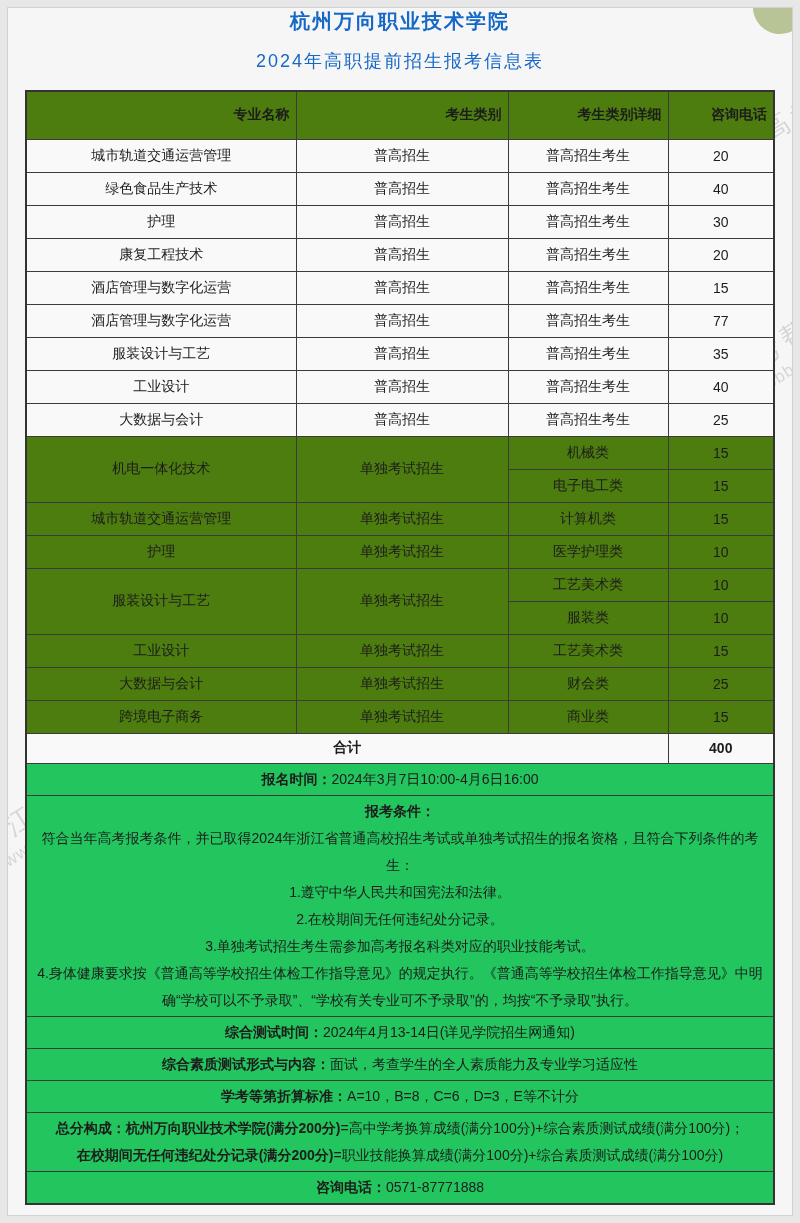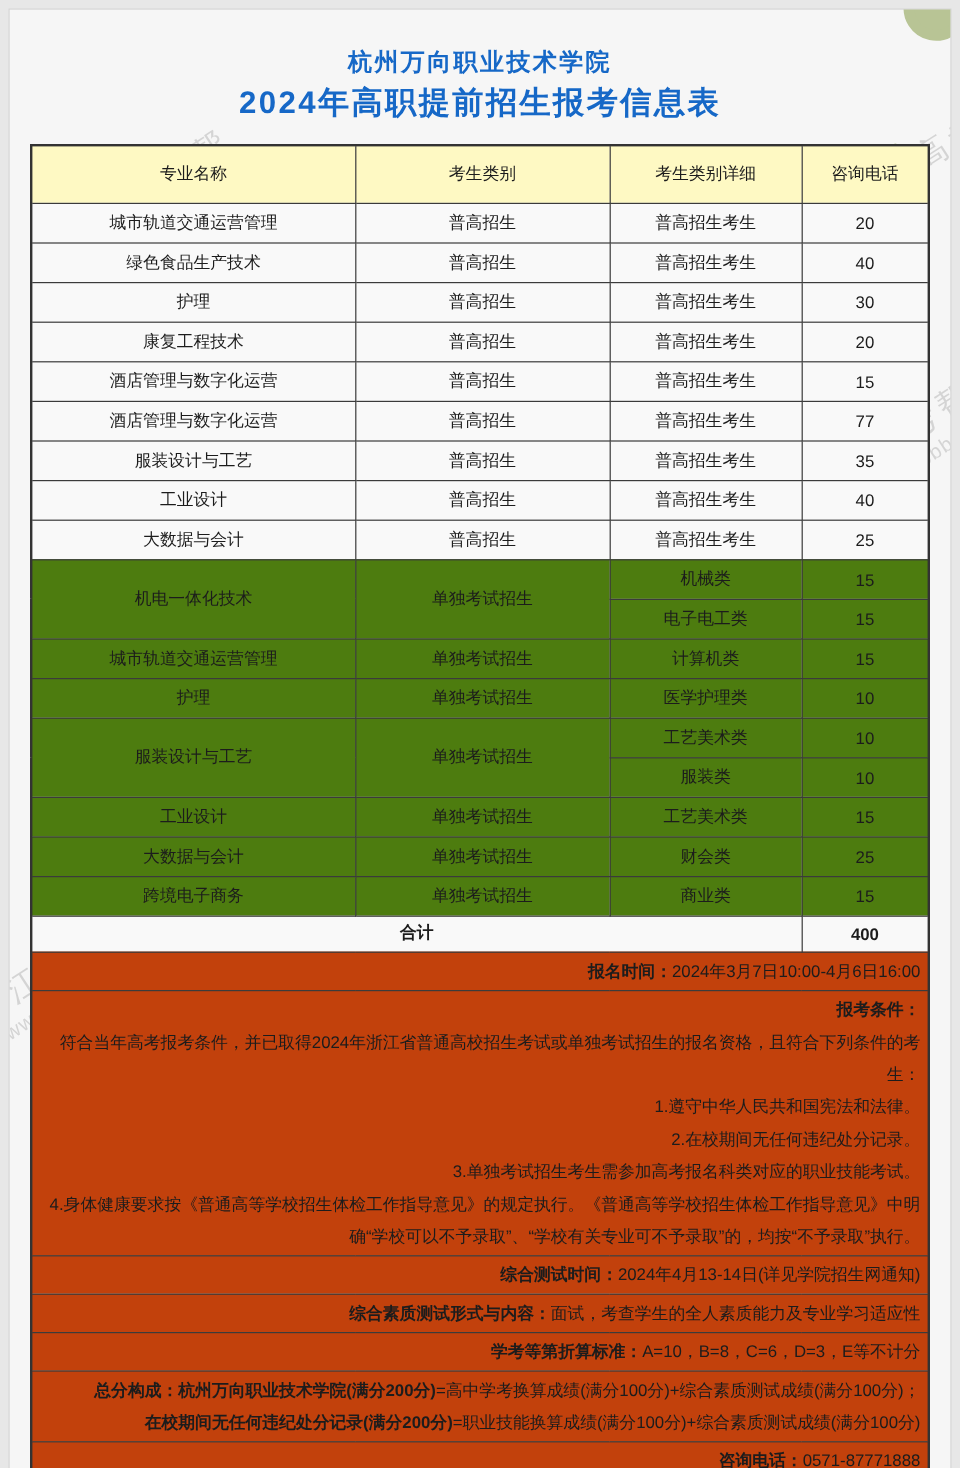--- a/index.html
+++ b/index.html
@@ -15,44 +15,44 @@
     width: 786px;
     margin: 7px auto;
     min-height: 1209px;
     background: #f6f6f6;
     border: 1px solid #d2d2d2;
     overflow: hidden;
   }
   .content { position: relative; z-index: 1; }
 
   
-  .titles { text-align: center; padding-top: 30px; }
+  .titles { text-align: center; }
   .t1 { font-size: 20px; font-weight: bold; letter-spacing: 2px; }
-  .t2 { font-size: 26px; font-weight: bold; letter-spacing: 2px; margin-top: 3px; }
+  .t2 { font-size: 18px; font-weight: normal; letter-spacing: 2px; margin-top: 14px; }
 
   
   table.sheet {
     width: 748px;
     margin: 17px auto 0 auto;
     border-collapse: collapse;
     table-layout: fixed;
     background: #f9f9f9;
   }
   table.sheet th, table.sheet td {
     border: 1px solid #3b3b3b;
     font-size: 14px;
     padding: 2px 6px;
     vertical-align: middle;
   }
   table.sheet { border: 2px solid #333; }
-  th.hd { height: 48px; font-size: 15px; font-weight: normal; text-align: center; background: #fef9c3; }
+  th.hd { height: 48px; font-size: 15px; font-weight: bold; text-align: right; background: #4d7c0f; }
   td.c { height: 33px; text-align: center; }
   tr.blue td { background: #4d7c0f; }
   tr.total td { height: 30px; font-weight: bold; text-align: center; }
-  td.inf { text-align: right; padding: 5px 10px; font-size: 14.5px; line-height: 27px; background: #c2410c; }
+  td.inf { text-align: center; padding: 5px 10px; font-size: 14.5px; line-height: 27px; background: #22c55e; }
   .b { font-weight: bold; }
 
   
   .wm {
     position: absolute; z-index: 0;
     transform: rotate(-33deg);
     color: #bfbfbf; opacity: .6;
     text-align: center; pointer-events: none;
     white-space: nowrap;
   }

